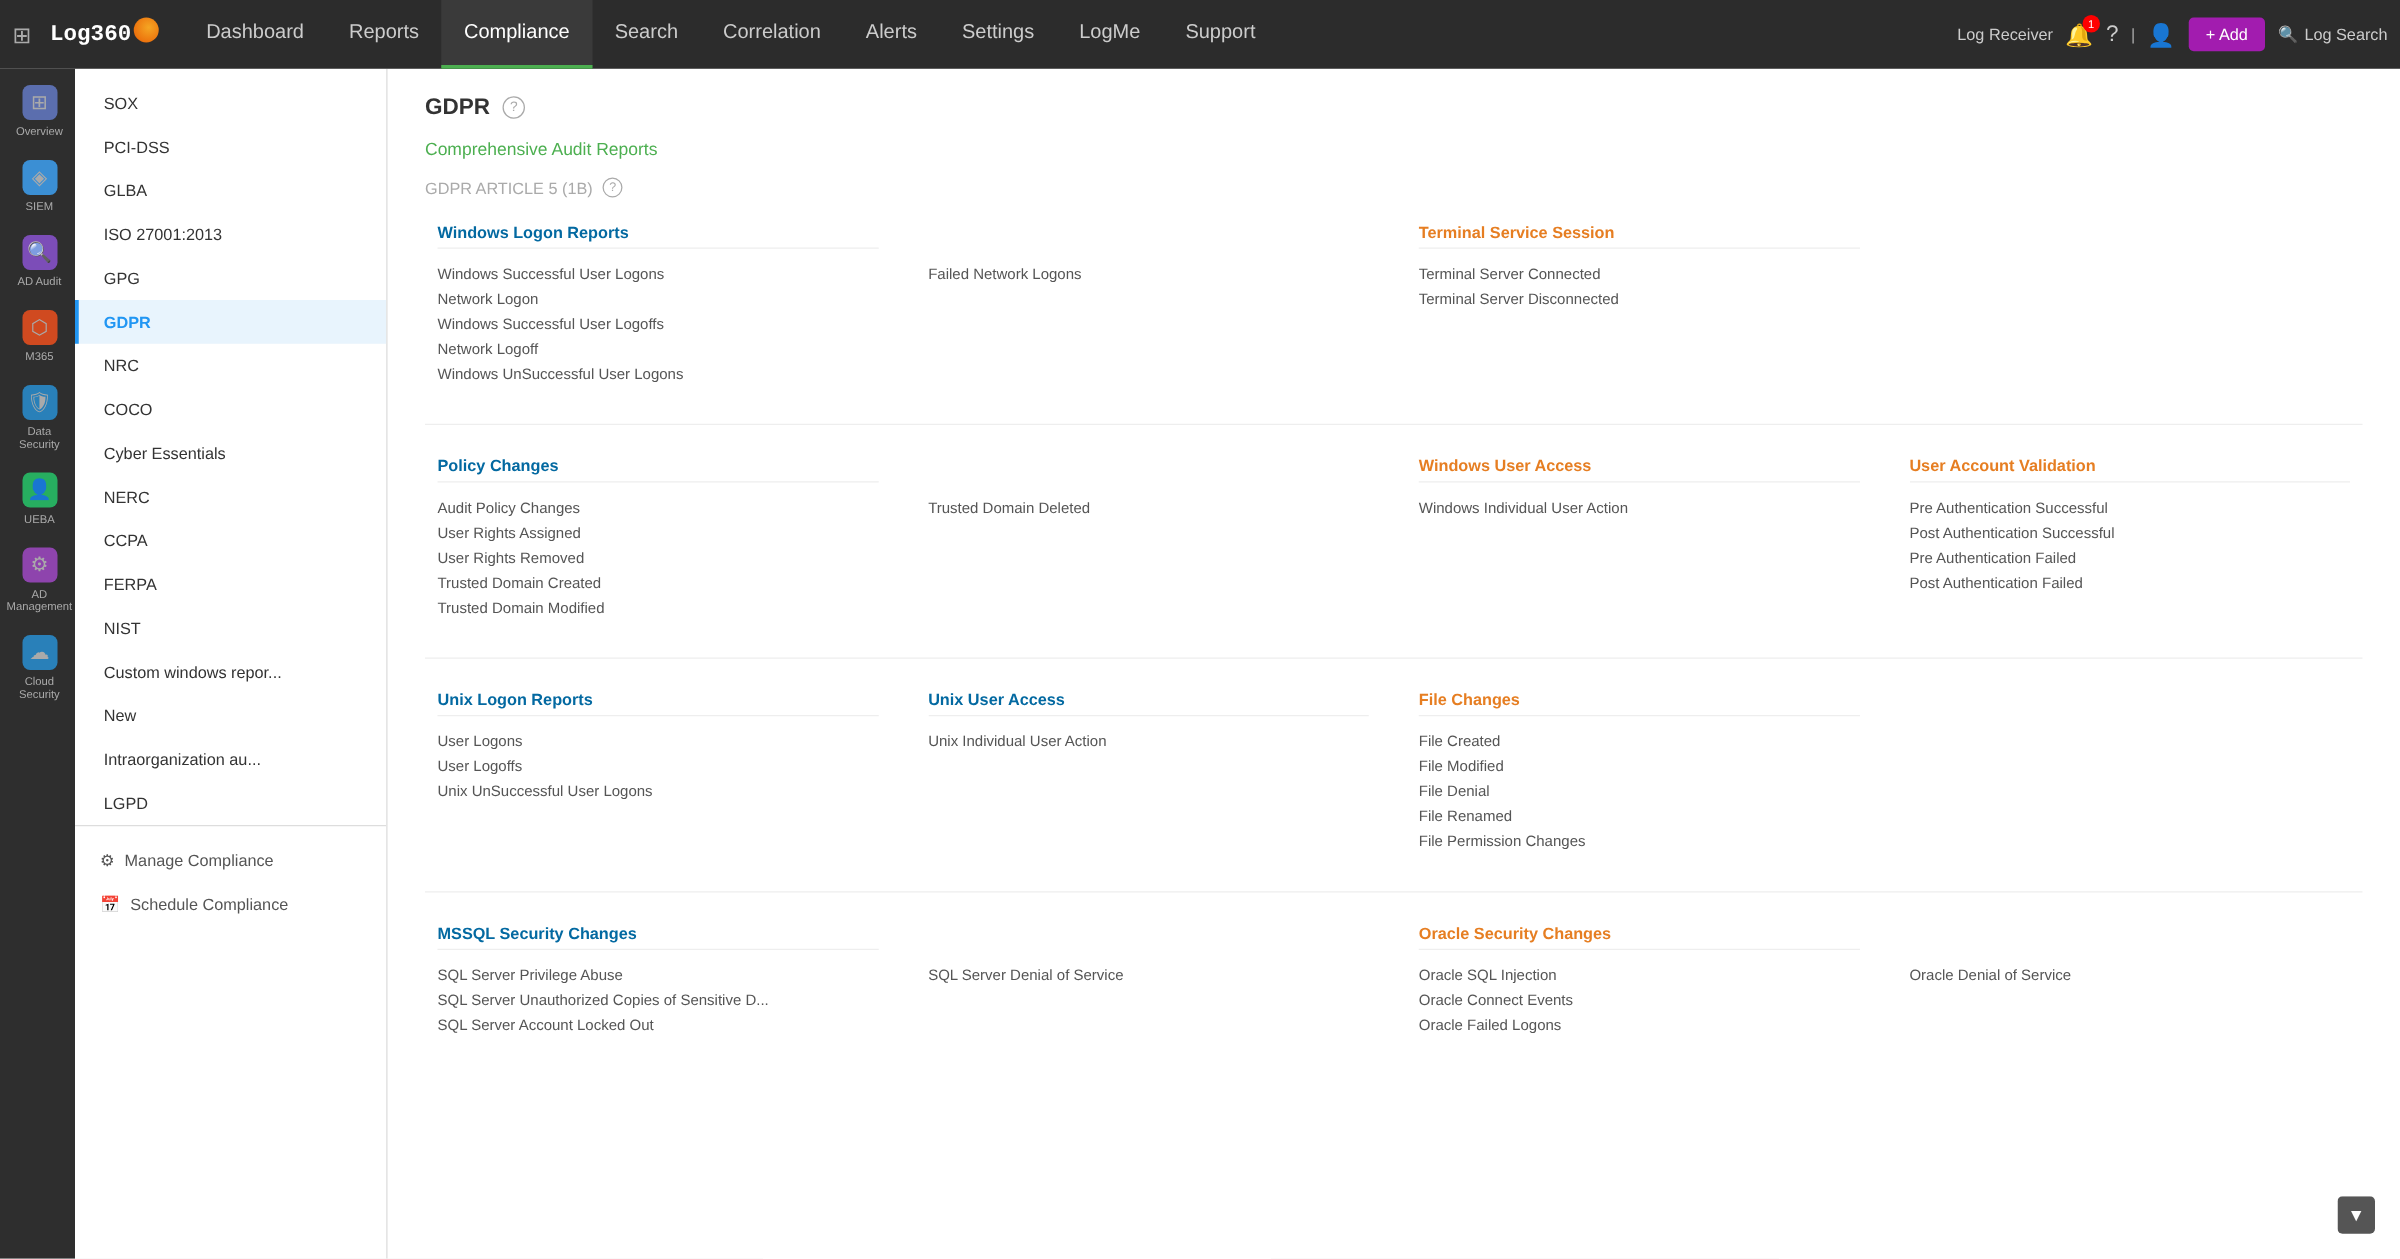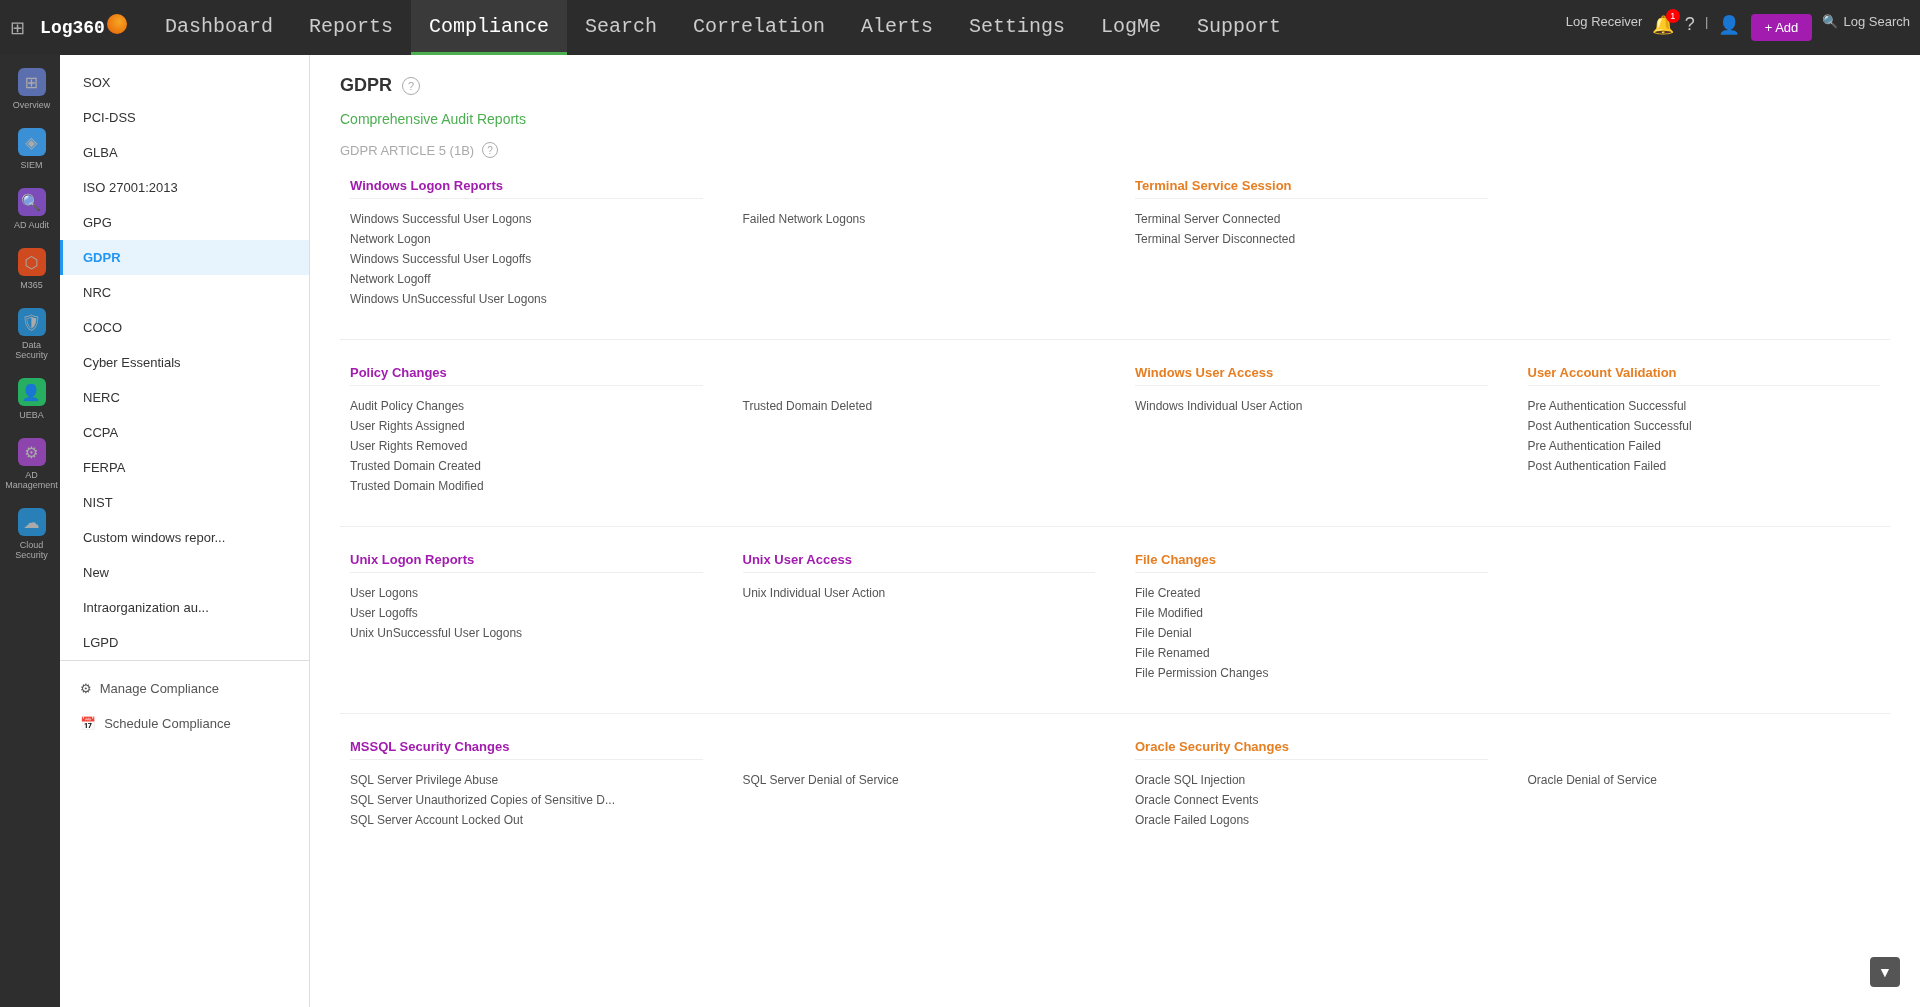--- a/index.html
+++ b/index.html
@@ -45,33 +45,32 @@
       align-items: stretch;
       flex: 1;
       height: 100%;
     }
     .nav-item {
       color: #ccc;
       padding: 0 18px;
       display: flex;
       align-items: center;
       cursor: pointer;
-      font-size: 20px;
+      font-size: 16px;
       border-bottom: 3px solid transparent;
       height: 100%;
-      font-family: Liberation Mono, monospace;
     }
     .nav-item.active {
       color: white;
       background: #3a3a3a;
       border-bottom: 3px solid #4caf50;
     }
     .nav-right {
       display: flex;
-      align-items: flex-start;
+      align-items: center;
       gap: 10px;
     }
     .log-receiver-btn {
       color: #ccc;
       font-size: 13px;
       cursor: pointer;
     }
     .notif-bell {
       position: relative;
       color: #ccc;
@@ -247,21 +246,21 @@
       border-radius: 50%;
       border: 1px solid #aaa;
       color: #aaa;
       display: flex;
       align-items: center;
       justify-content: center;
       font-size: 10px;
       cursor: pointer;
     }
     .report-section-title {
-      color: #a21caf;
+      color: #0369a1;
       font-size: 13px;
       font-weight: bold;
       margin-bottom: 10px;
       padding-bottom: 5px;
       border-bottom: 1px solid #eee;
     }
     .report-section-title.orange {
       color: #e67e22;
     }
     .report-item {

